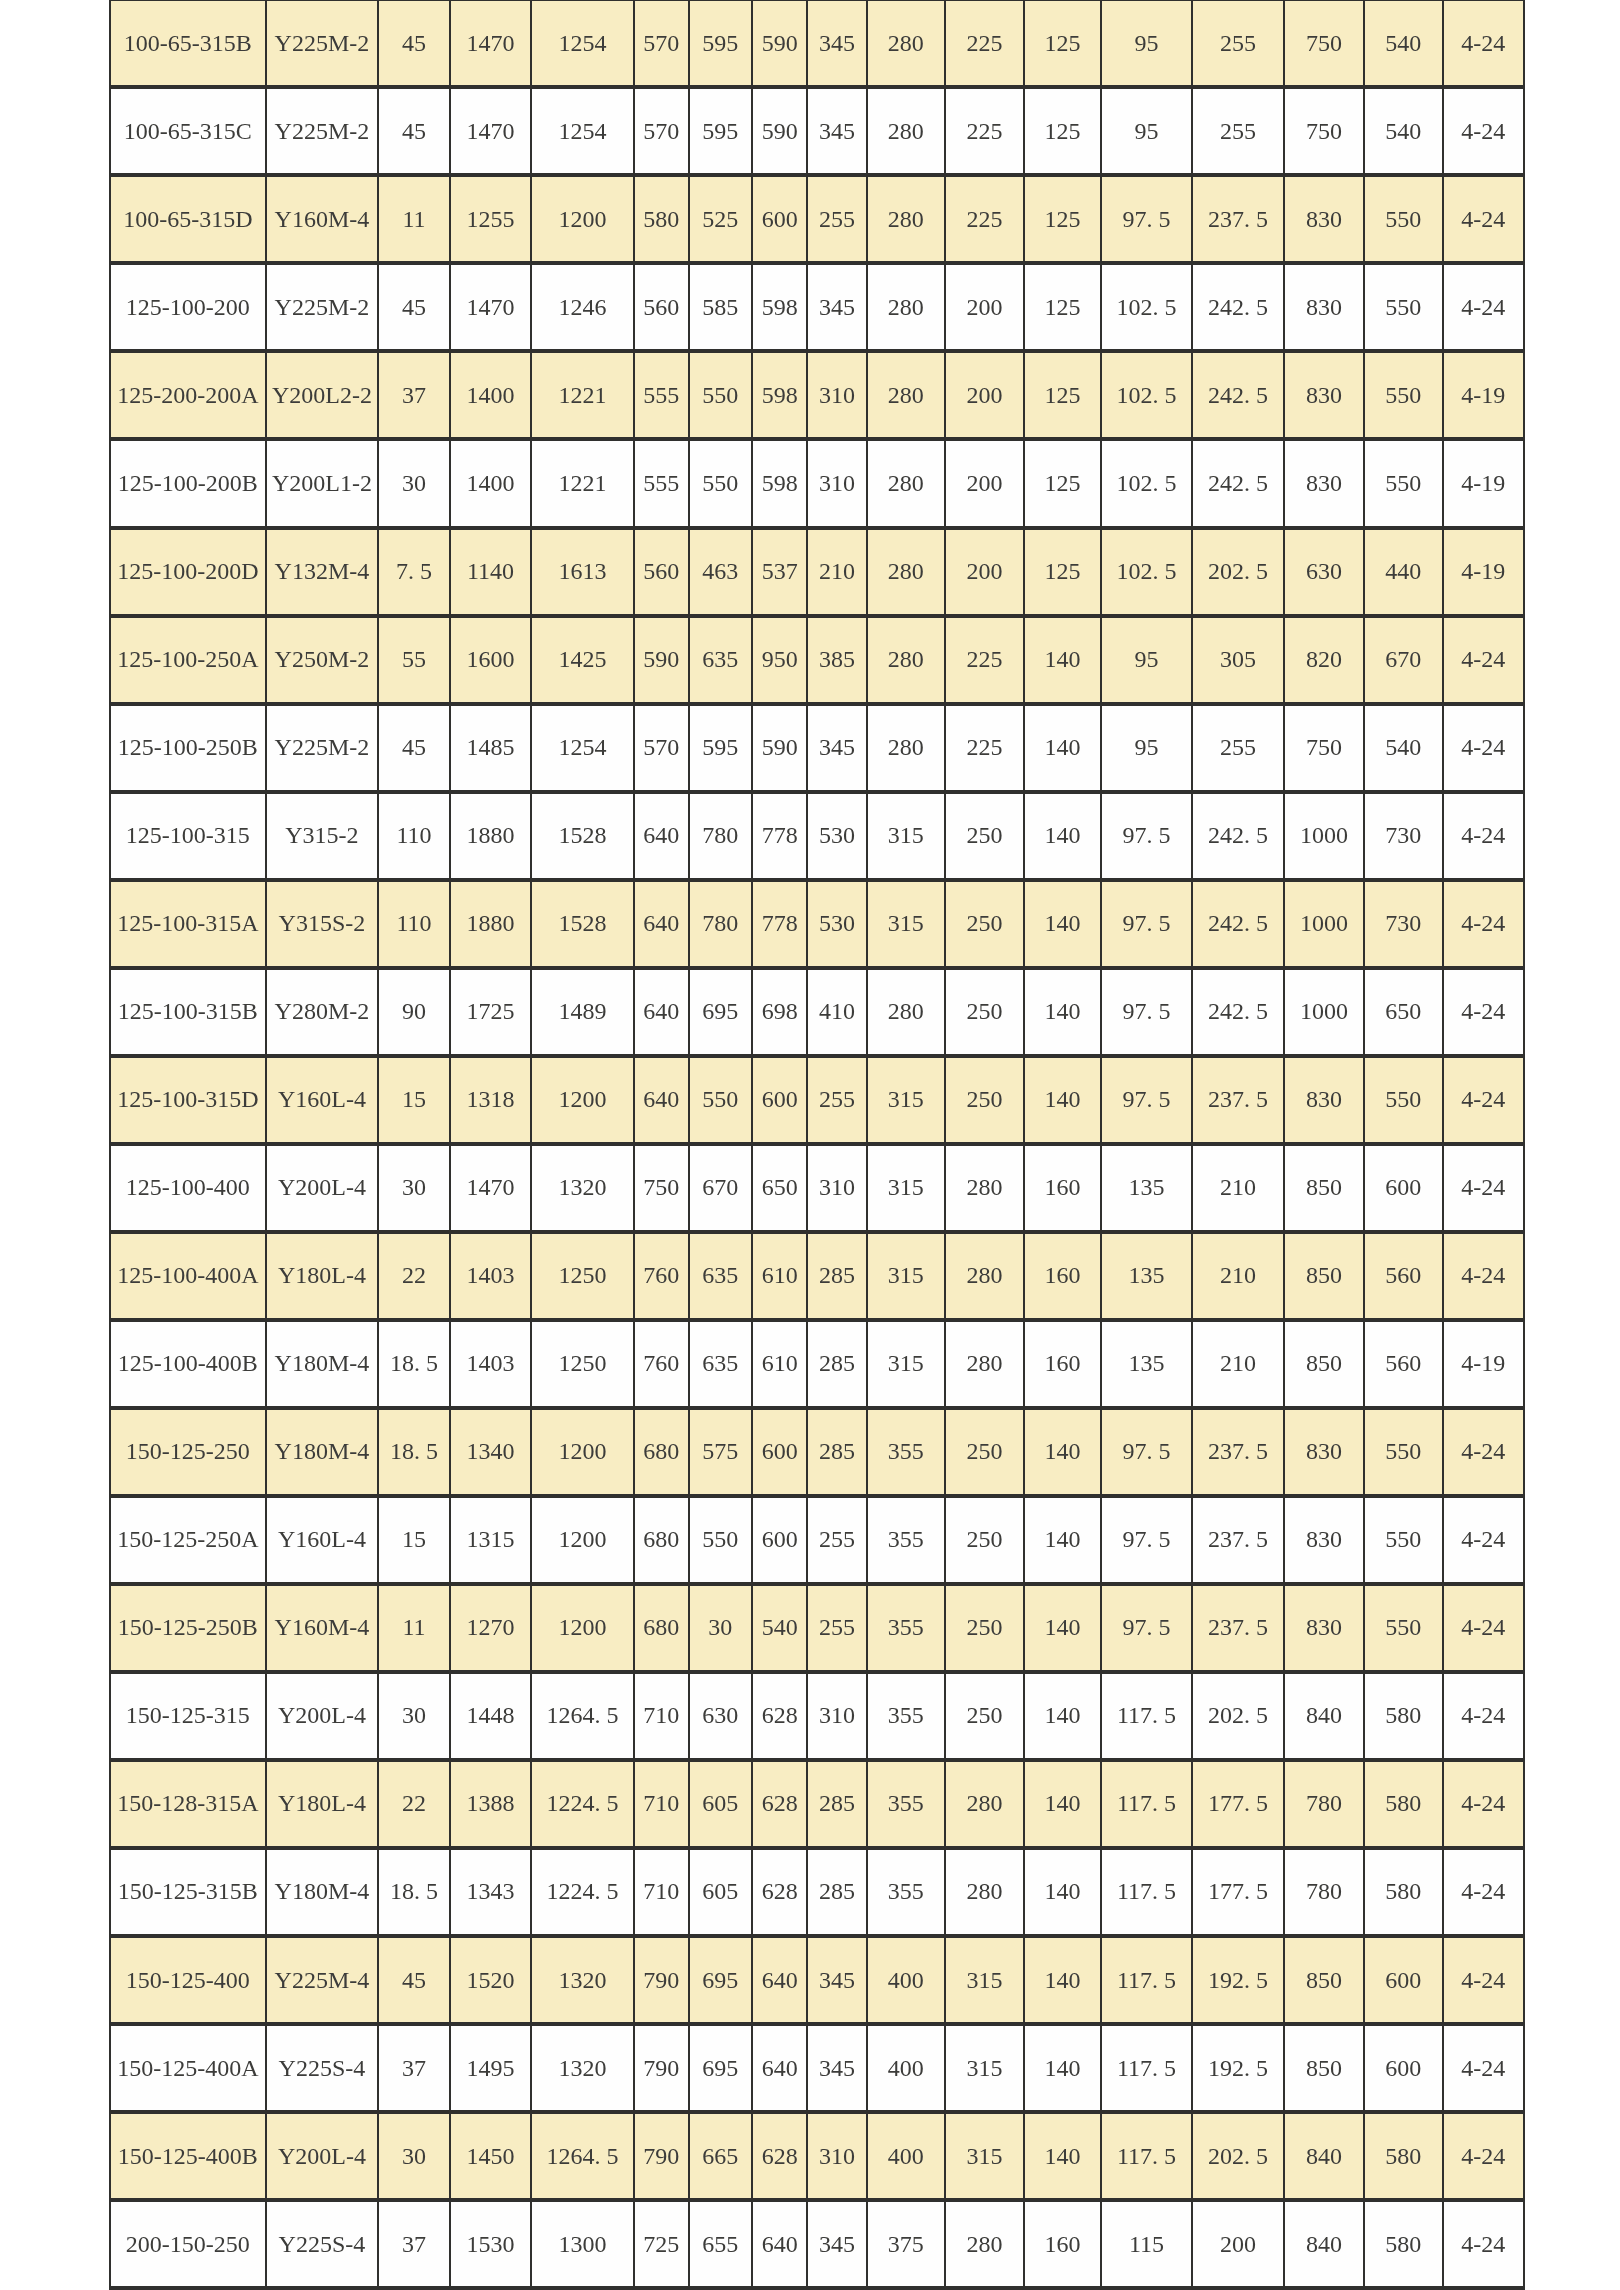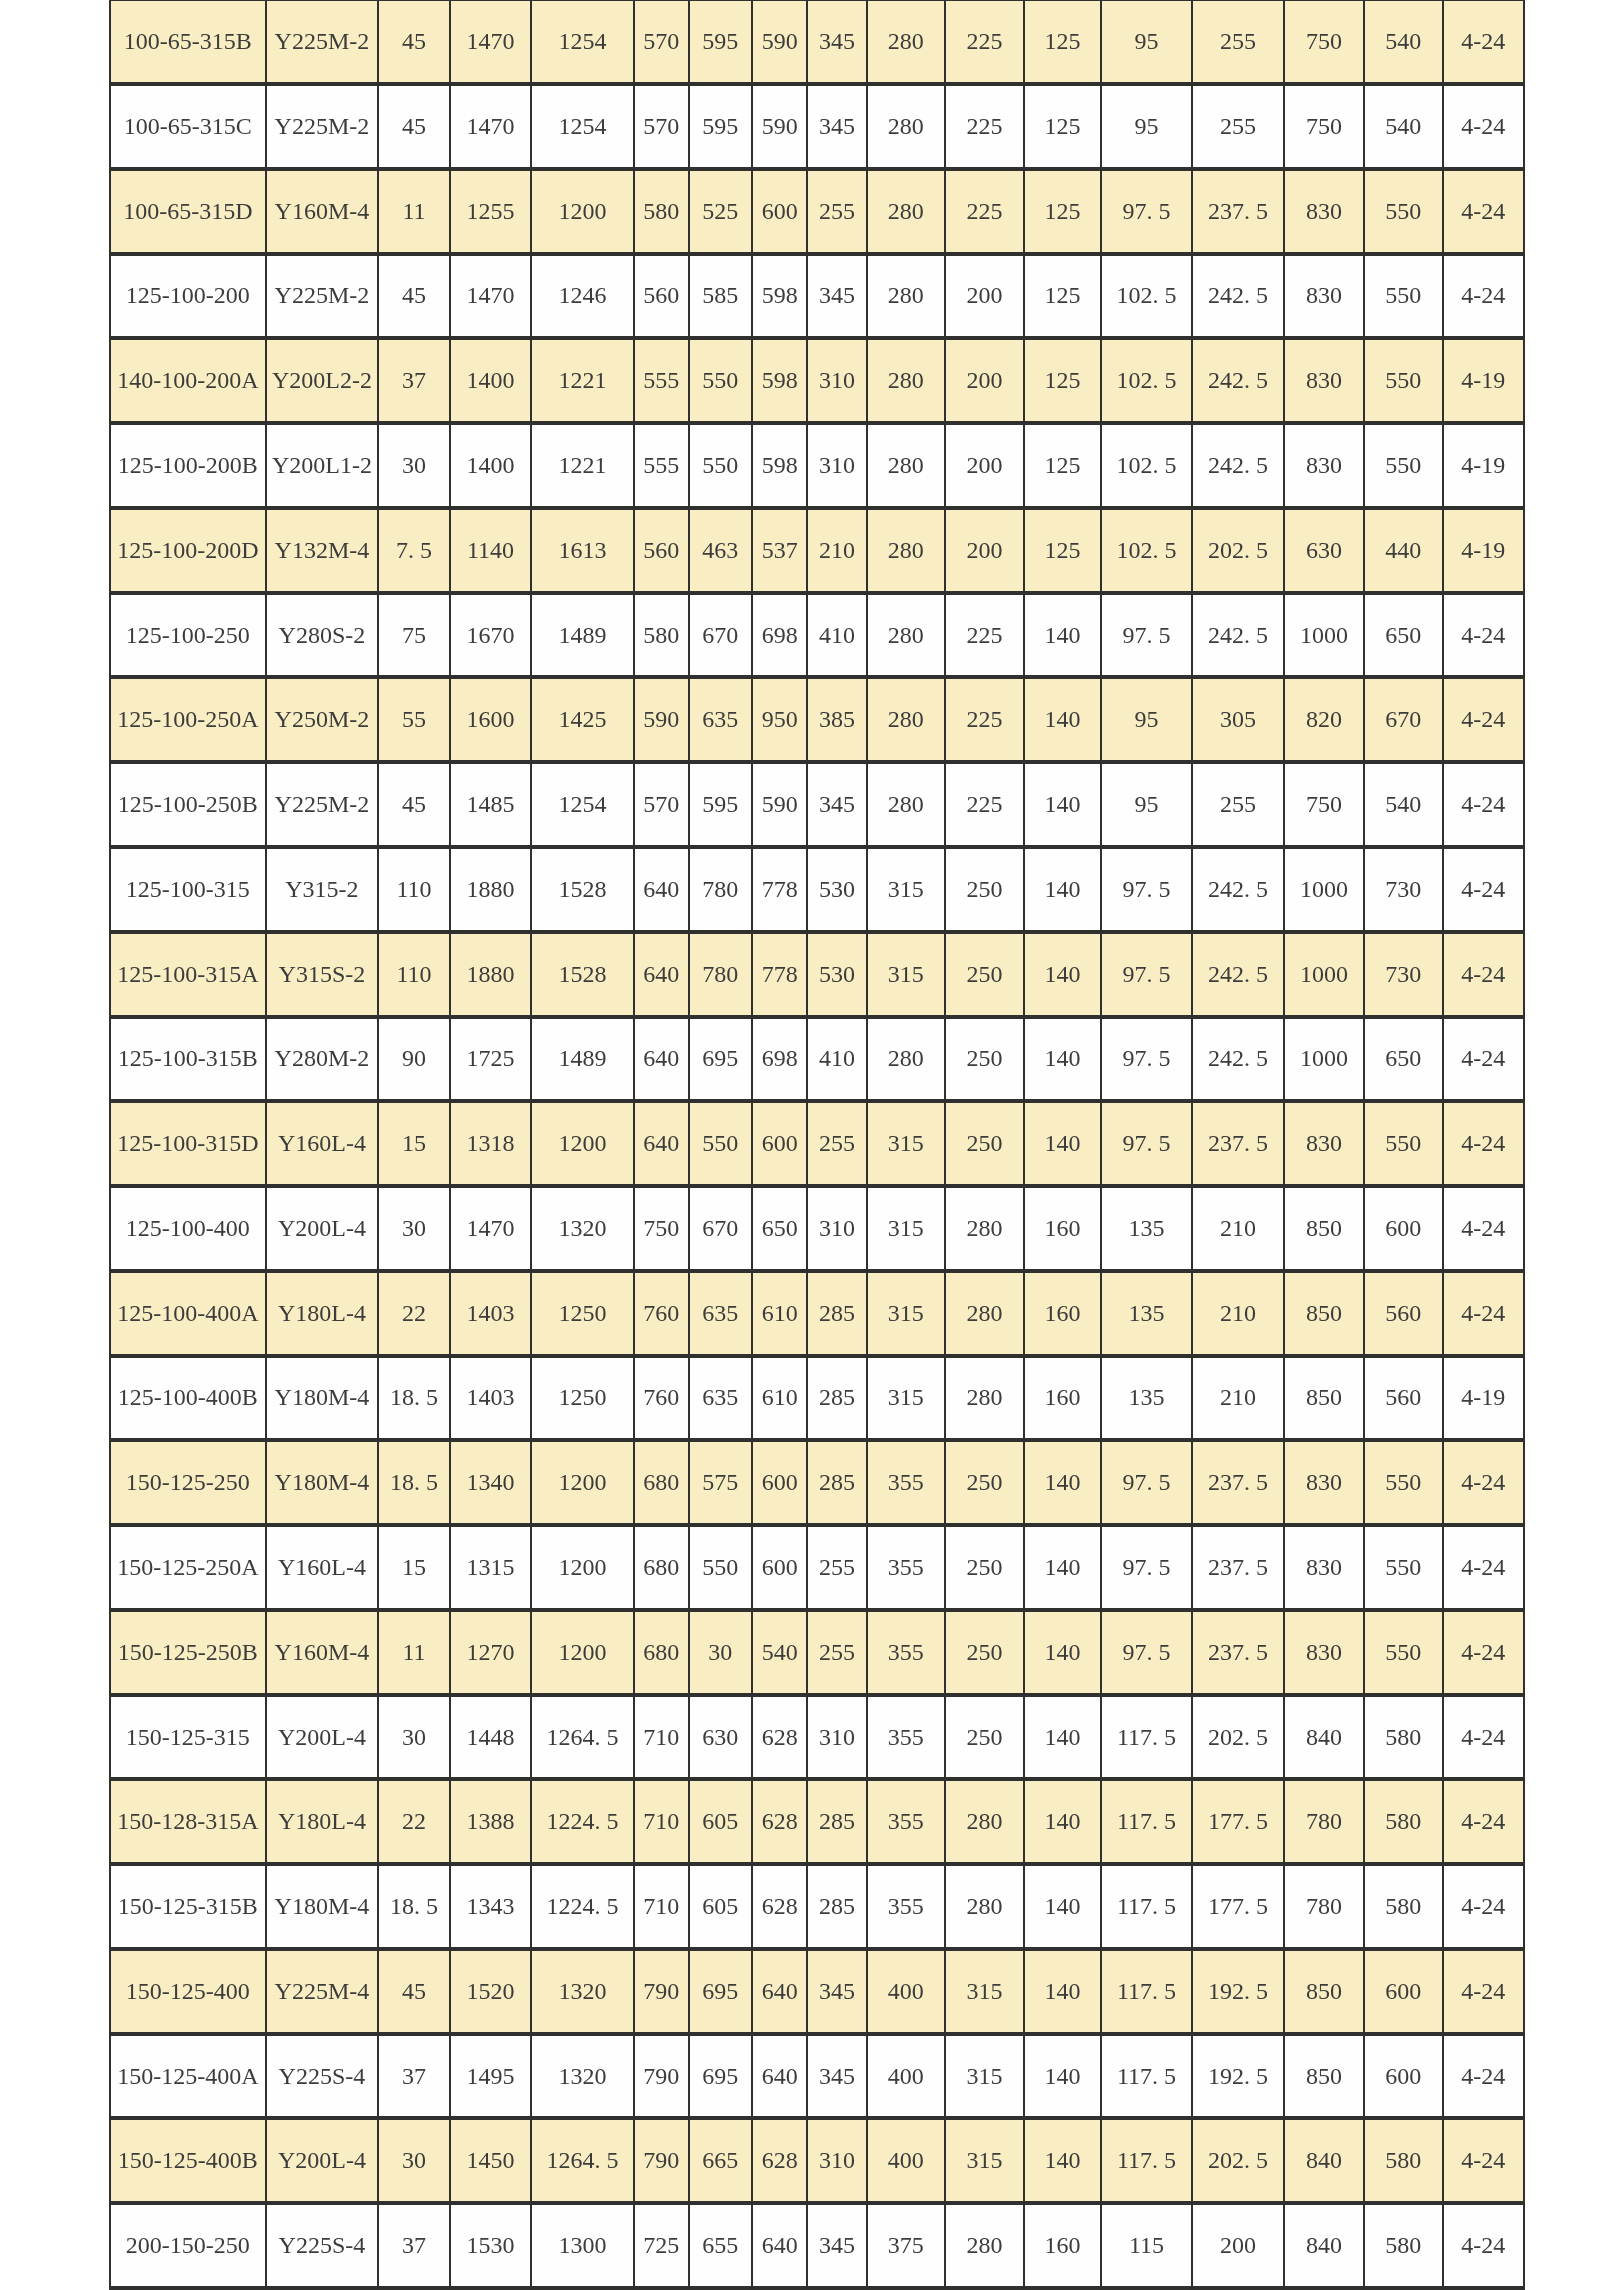--- a/index.html
+++ b/index.html
@@ -137,21 +137,21 @@
         <td>280</td>
         <td>200</td>
         <td>125</td>
         <td>102. 5</td>
         <td>242. 5</td>
         <td>830</td>
         <td>550</td>
         <td>4-24</td>
       </tr>
       <tr class="alt">
-        <td>140-100-200A</td>
+        <td>125-200-200A</td>
         <td>Y200L2-2</td>
         <td>37</td>
         <td>1400</td>
         <td>1221</td>
         <td>555</td>
         <td>550</td>
         <td>598</td>
         <td>310</td>
         <td>280</td>
         <td>200</td>
@@ -192,39 +192,20 @@
         <td>537</td>
         <td>210</td>
         <td>280</td>
         <td>200</td>
         <td>125</td>
         <td>102. 5</td>
         <td>202. 5</td>
         <td>630</td>
         <td>440</td>
         <td>4-19</td>
-      </tr>
-      <tr>
-        <td>125-100-250</td>
-        <td>Y280S-2</td>
-        <td>75</td>
-        <td>1670</td>
-        <td>1489</td>
-        <td>580</td>
-        <td>670</td>
-        <td>698</td>
-        <td>410</td>
-        <td>280</td>
-        <td>225</td>
-        <td>140</td>
-        <td>97. 5</td>
-        <td>242. 5</td>
-        <td>1000</td>
-        <td>650</td>
-        <td>4-24</td>
       </tr>
       <tr class="alt">
         <td>125-100-250A</td>
         <td>Y250M-2</td>
         <td>55</td>
         <td>1600</td>
         <td>1425</td>
         <td>590</td>
         <td>635</td>
         <td>950</td>

